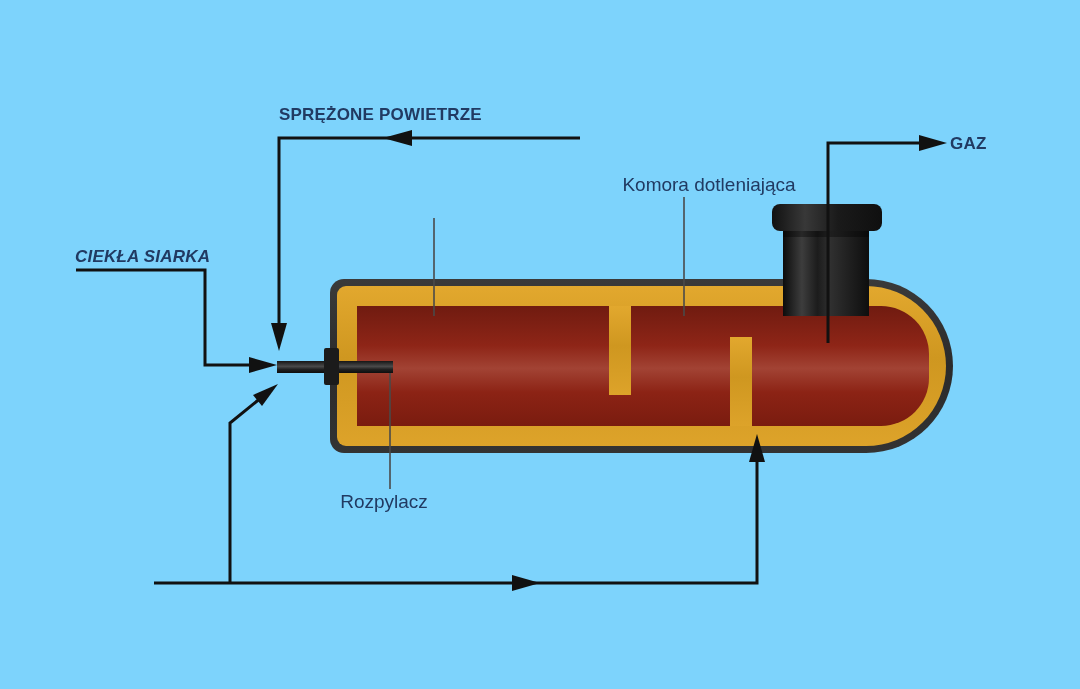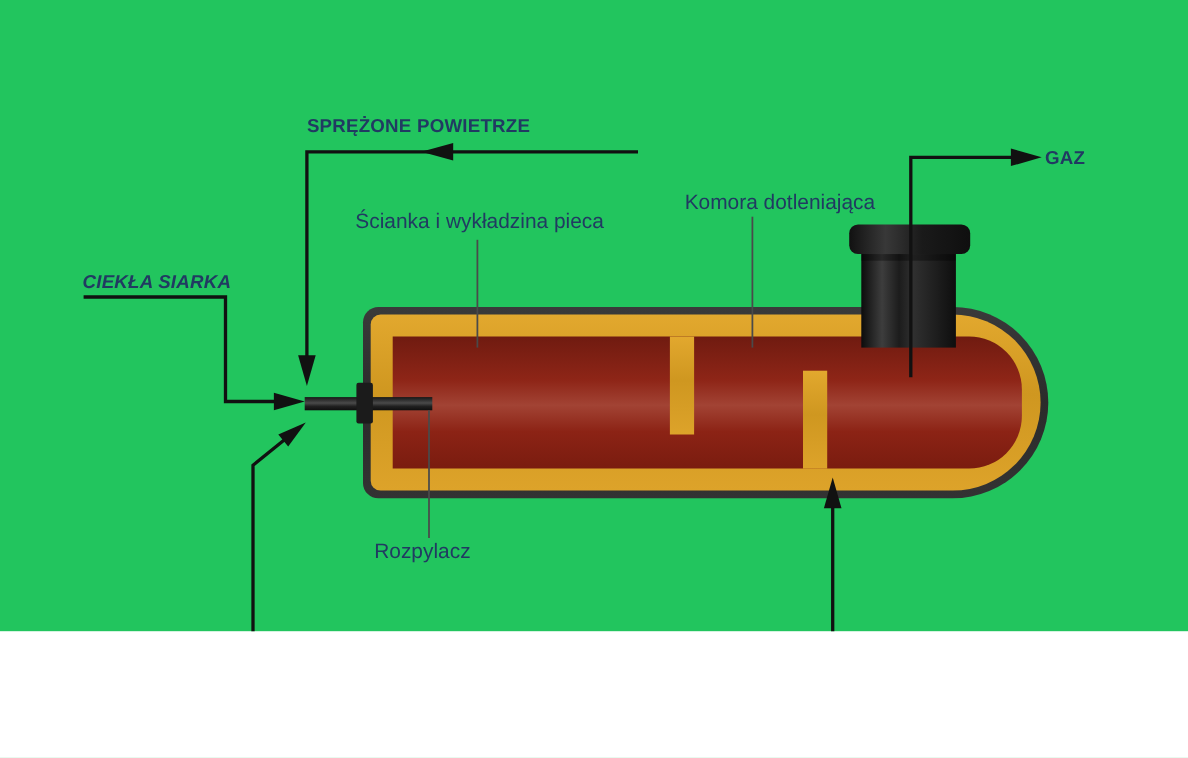--- a/index.html
+++ b/index.html
@@ -1,17 +1,17 @@
 <!DOCTYPE html>
 <html style="--label-text: #213a62; --line: #111111; --callout-line: #4a4a4a; --furnace-shell: #2e2e2e; --lining-orange: #d49b21; --interior-red: #8e2517; --chimney-black: #1a1a1a;"><head>
 <meta charset="utf-8">
 <style>
   html,body{margin:0;padding:0;background:#fff;}
   #stage{
-    position:relative;width:1080px;height:574px;background:#22c55e;overflow:hidden;
+    position:relative;width:1080px;height:689px;background:#7dd3fc;overflow:hidden;
     font-family:"Liberation Sans","DejaVu Sans",sans-serif;
   }
   #diagram-svg{position:absolute;left:0;top:0;}
   .line-main{stroke:var(--line,#111);stroke-width:3;fill:none;}
   .arrow{fill:var(--line,#111);stroke:none;}
   .callout{stroke:var(--callout-line,#4a4a4a);stroke-width:1.6;fill:none;}
   .lbl{position:absolute;color:var(--label-text,#213a62);white-space:nowrap;}
   .lbl-bold{font-weight:700;font-size:17px;letter-spacing:.2px;}
   .lbl-reg{font-weight:400;font-size:19px;}
   .centered{transform:translateX(-50%);}
@@ -107,19 +107,18 @@
       <path class="callout" d="M390,373 L390,489"></path>
     </g>
   </svg>
 
   <div class="lbl lbl-bold" style="left:279px;top:105px;">SPRĘŻONE POWIETRZE</div>
 
   <div class="lbl lbl-bold" style="left:950px;top:134px;text-align:center;">GAZ</div>
 
   <div class="lbl lbl-bold" style="left:75px;top:247px;font-style:italic;">CIEKŁA SIARKA</div>
 
-  <div class="lbl lbl-reg centered" style="left:436px;top:191px;">Ścianka i wykładzina pieca</div>
 
   <div class="lbl lbl-reg centered" style="left:709px;top:174px;">Komora dotleniająca</div>
 
   <div class="lbl lbl-reg centered" style="left:384px;top:491px;">Rozpylacz</div>
 
 </div>
 
 </body></html>

